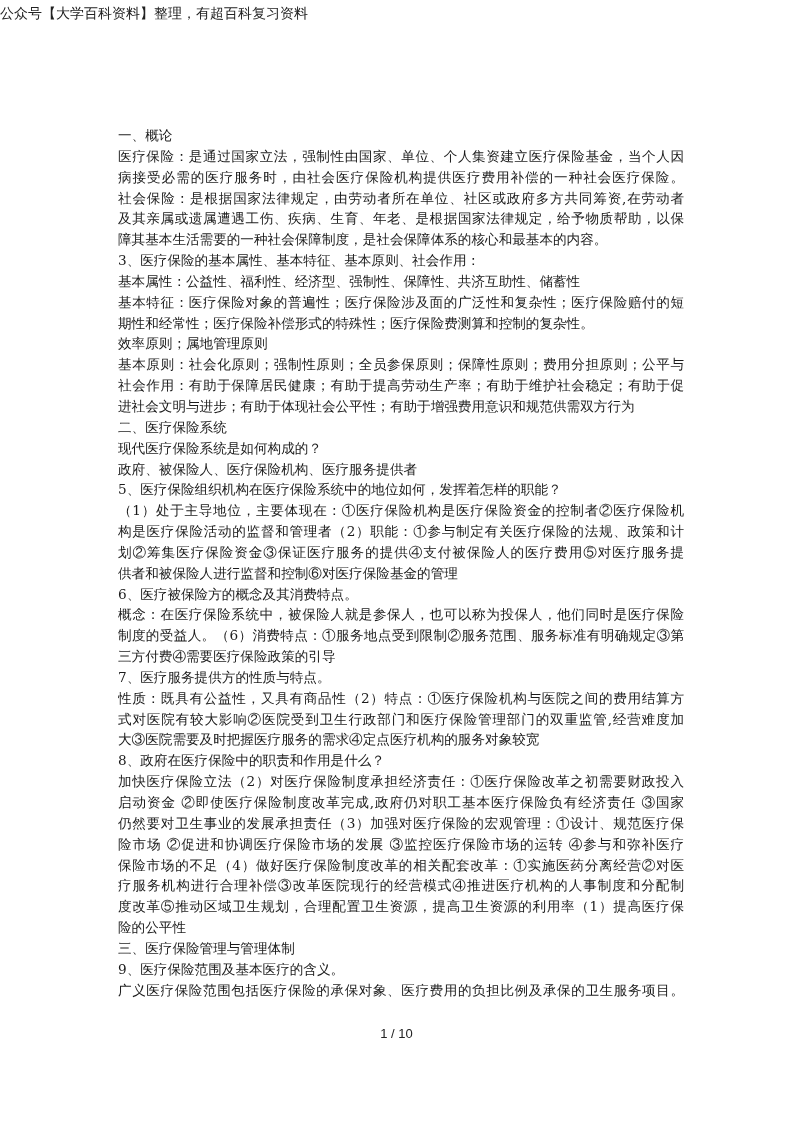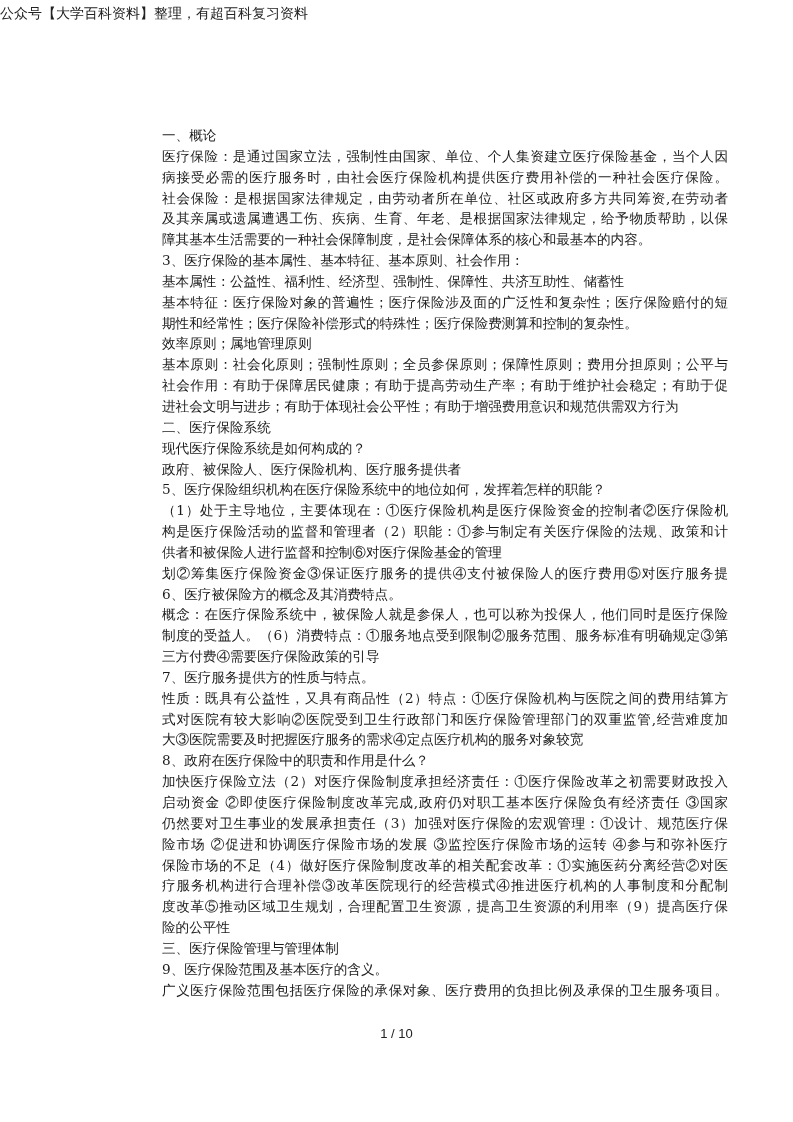--- a/index.html
+++ b/index.html
@@ -1,20 +1,20 @@
 <!DOCTYPE html>
 <html><head>
 <meta charset="utf-8">
 <style>
   html, body { margin: 0; padding: 0; background: #ffffff; }
   body { width: 793px; height: 1122px; position: relative; overflow: hidden;
          font-family: "DejaVu Serif", "Liberation Serif", serif; color: #1a1a1a; }
   .header { position: absolute; top: 3px; left: 0; width: 793px; text-align: left;
             font-size: 14px; line-height: 20px; color: #222; }
-  .content { position: absolute; top: 125px; left: 118px; width: 566px; margin-left: 44px; }
+  .content { position: absolute; top: 125px; left: 118px; width: 566px; }
   .line { font-size: 13.6px; line-height: 20.85px; height: 20.85px; white-space: nowrap;
           text-align: justify; text-align-last: justify; overflow: hidden; }
   .line.last { text-align-last: left; }
   .footer { position: absolute; top: 1026px; left: 0; width: 793px; text-align: center;
             font-size: 13px; font-family: Liberation Sans, sans-serif; color: #222; }
 </style>
 </head>
 <body>
 
 <div class="header">公众号【大学百科资料】整理，有超百科复习资料</div>
@@ -33,37 +33,37 @@
     <div class="line last">效率原则；属地管理原则</div>
     <div class="line">基本原则：社会化原则；强制性原则；全员参保原则；保障性原则；费用分担原则；公平与</div>
     <div class="line">社会作用：有助于保障居民健康；有助于提高劳动生产率；有助于维护社会稳定；有助于促</div>
     <div class="line last">进社会文明与进步；有助于体现社会公平性；有助于增强费用意识和规范供需双方行为</div>
     <div class="line last">二、医疗保险系统</div>
     <div class="line last">现代医疗保险系统是如何构成的？</div>
     <div class="line last">政府、被保险人、医疗保险机构、医疗服务提供者</div>
     <div class="line last">5、医疗保险组织机构在医疗保险系统中的地位如何，发挥着怎样的职能？</div>
     <div class="line">（1）处于主导地位，主要体现在：①医疗保险机构是医疗保险资金的控制者②医疗保险机</div>
     <div class="line">构是医疗保险活动的监督和管理者（2）职能：①参与制定有关医疗保险的法规、政策和计</div>
+    <div class="line">划②筹集医疗保险资金③保证医疗服务的提供④支付被保险人的医疗费用⑤对医疗服务提</div>
     <div class="line last">供者和被保险人进行监督和控制⑥对医疗保险基金的管理</div>
-    <div class="line">划②筹集医疗保险资金③保证医疗服务的提供④支付被保险人的医疗费用⑤对医疗服务提</div>
     <div class="line last">6、医疗被保险方的概念及其消费特点。</div>
     <div class="line">概念：在医疗保险系统中，被保险人就是参保人，也可以称为投保人，他们同时是医疗保险</div>
     <div class="line">制度的受益人。（6）消费特点：①服务地点受到限制②服务范围、服务标准有明确规定③第</div>
     <div class="line last">三方付费④需要医疗保险政策的引导</div>
     <div class="line last">7、医疗服务提供方的性质与特点。</div>
     <div class="line">性质：既具有公益性，又具有商品性（2）特点：①医疗保险机构与医院之间的费用结算方</div>
     <div class="line">式对医院有较大影响②医院受到卫生行政部门和医疗保险管理部门的双重监管,经营难度加</div>
     <div class="line last">大③医院需要及时把握医疗服务的需求④定点医疗机构的服务对象较宽</div>
     <div class="line last">8、政府在医疗保险中的职责和作用是什么？</div>
     <div class="line">加快医疗保险立法（2）对医疗保险制度承担经济责任：①医疗保险改革之初需要财政投入</div>
     <div class="line">启动资金 ②即使医疗保险制度改革完成,政府仍对职工基本医疗保险负有经济责任 ③国家</div>
     <div class="line">仍然要对卫生事业的发展承担责任（3）加强对医疗保险的宏观管理：①设计、规范医疗保</div>
     <div class="line">险市场 ②促进和协调医疗保险市场的发展 ③监控医疗保险市场的运转 ④参与和弥补医疗</div>
     <div class="line">保险市场的不足（4）做好医疗保险制度改革的相关配套改革：①实施医药分离经营②对医</div>
     <div class="line">疗服务机构进行合理补偿③改革医院现行的经营模式④推进医疗机构的人事制度和分配制</div>
-    <div class="line">度改革⑤推动区域卫生规划，合理配置卫生资源，提高卫生资源的利用率（9）提高医疗保</div>
+    <div class="line">度改革⑤推动区域卫生规划，合理配置卫生资源，提高卫生资源的利用率（1）提高医疗保</div>
     <div class="line last">险的公平性</div>
     <div class="line last">三、医疗保险管理与管理体制</div>
     <div class="line last">9、医疗保险范围及基本医疗的含义。</div>
     <div class="line">广义医疗保险范围包括医疗保险的承保对象、医疗费用的负担比例及承保的卫生服务项目。</div>
   </div>
 
 <div class="footer">1 / 10</div>
 
 </body></html>

